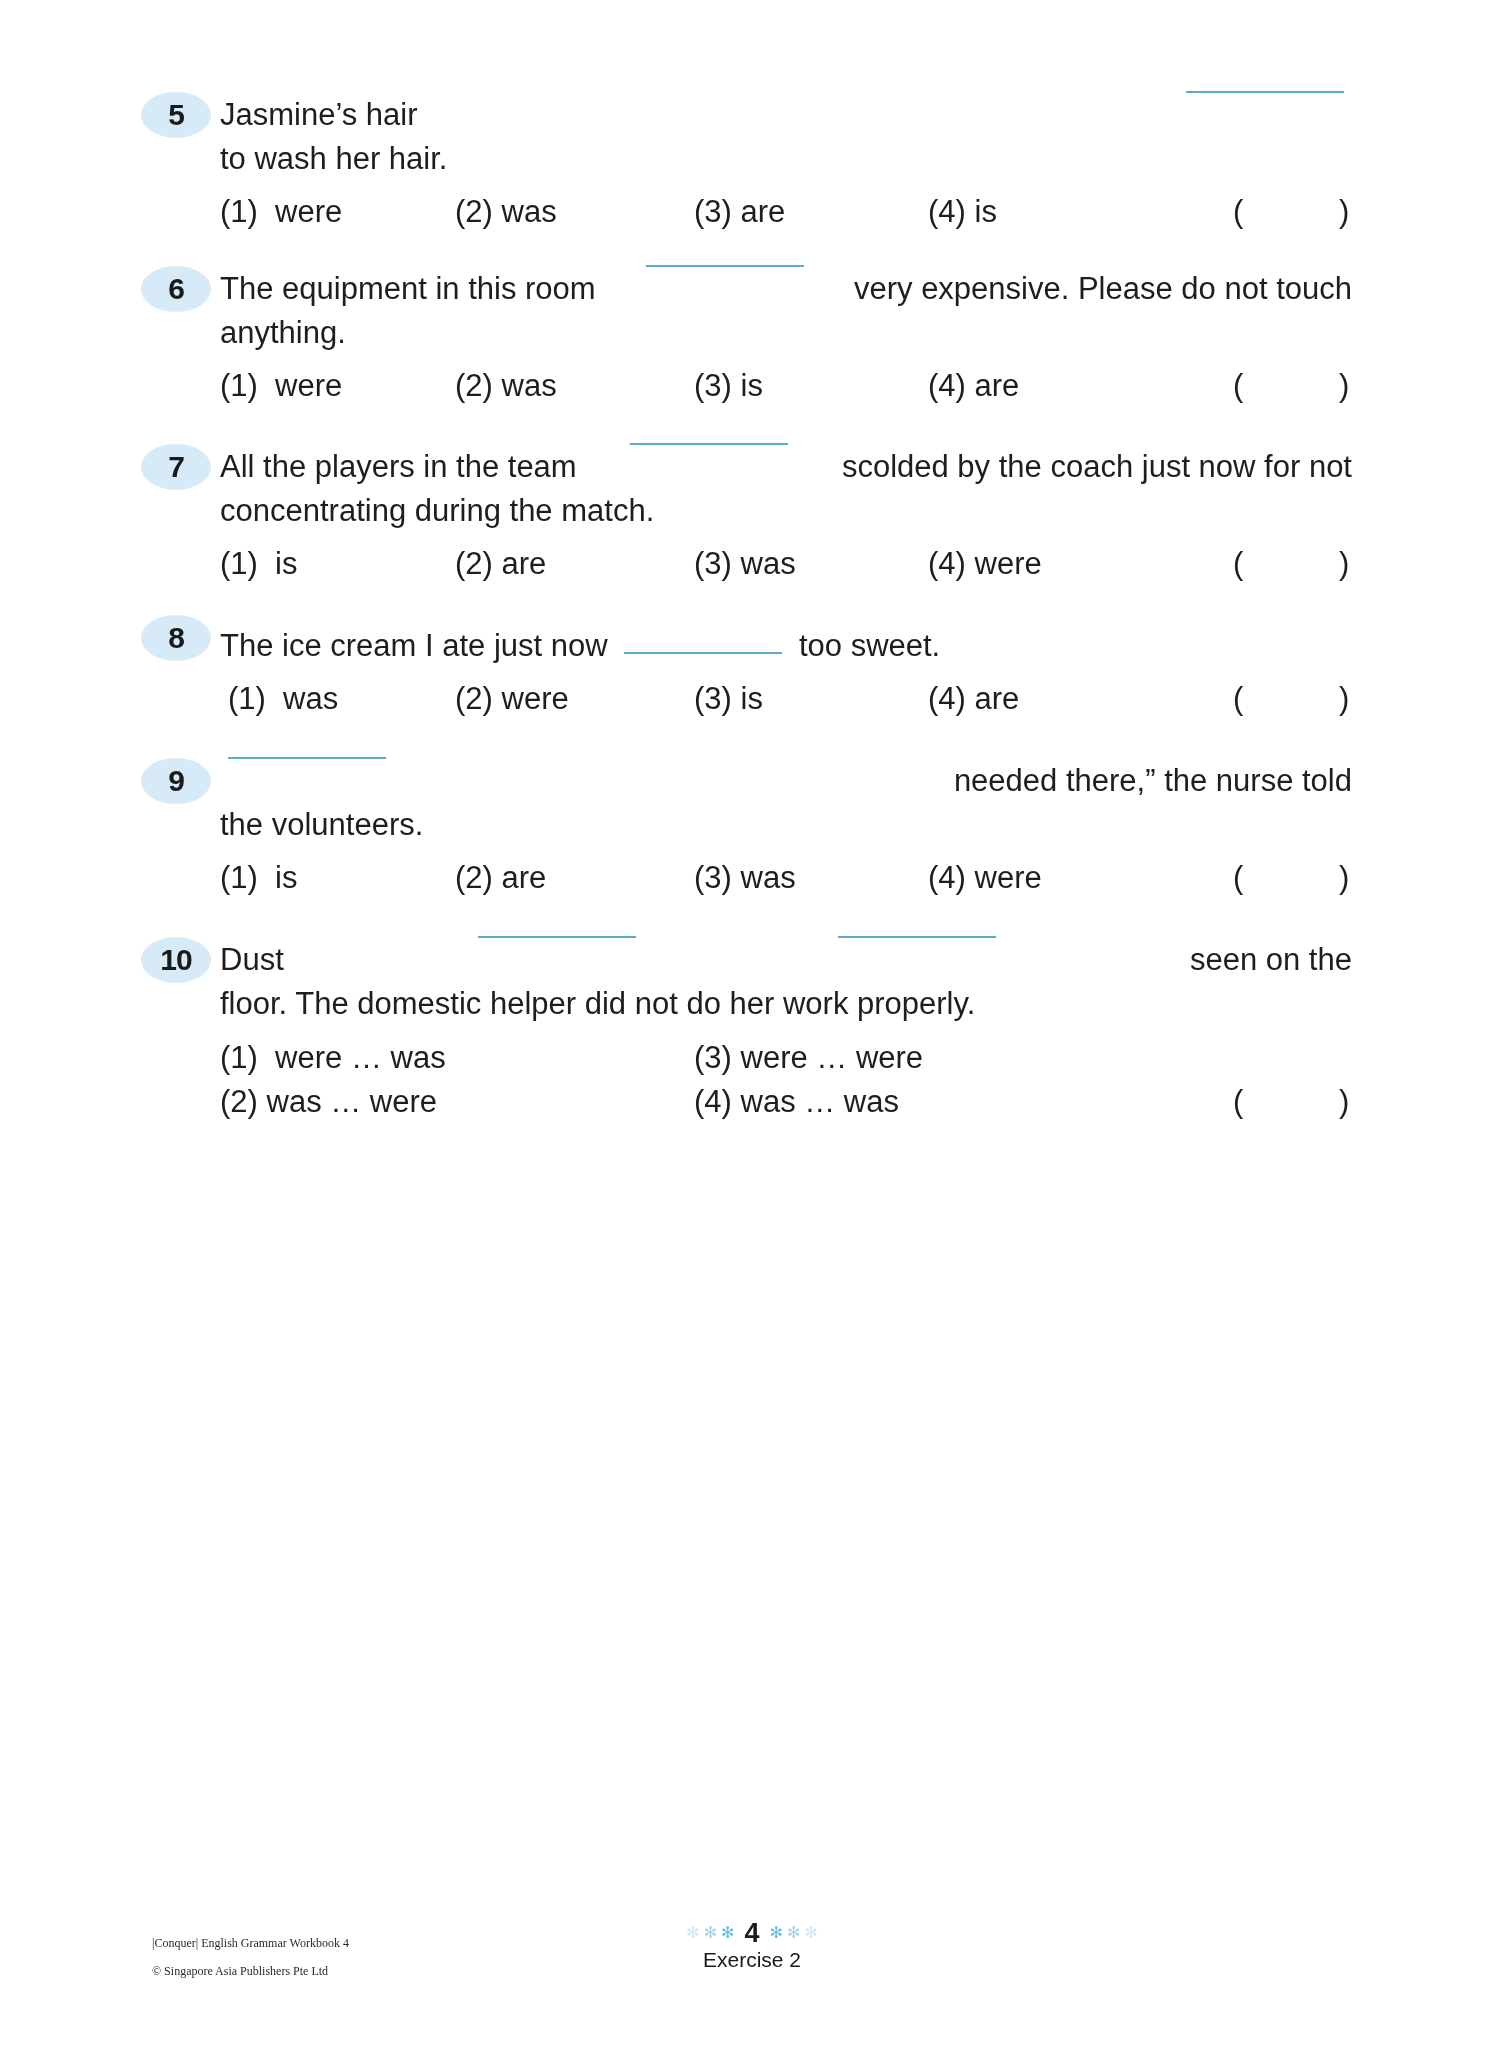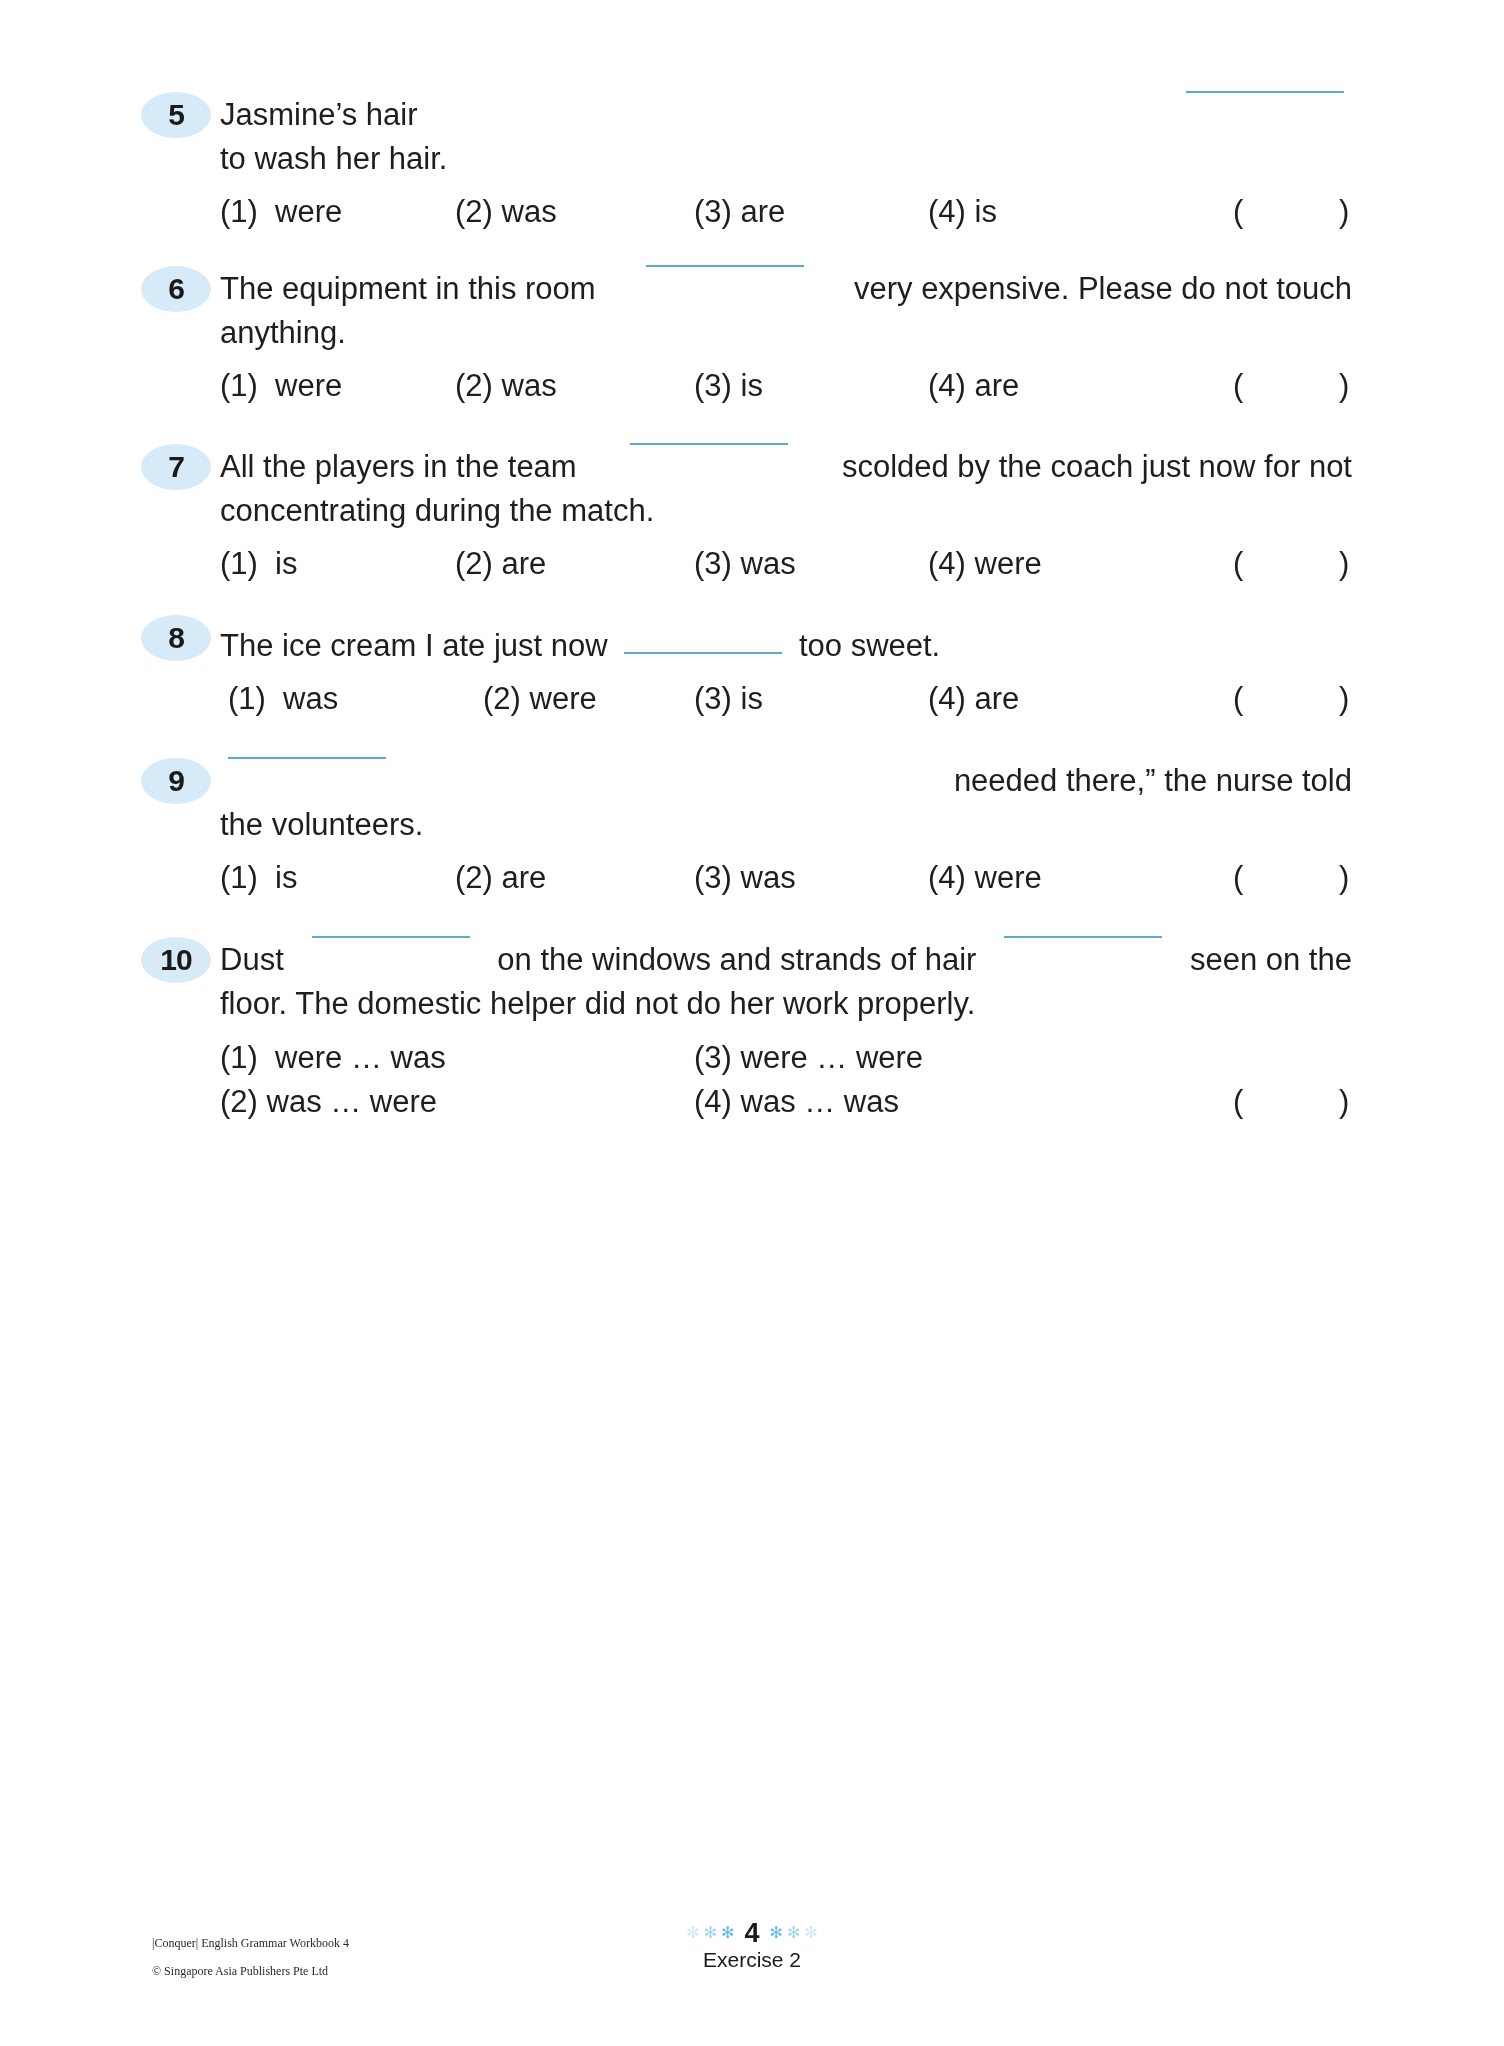--- a/index.html
+++ b/index.html
@@ -94,21 +94,21 @@
 <div class="q" style="top:615px;">
   <div class="badge" style="top:0px;">
       <span>8</span>
     </div>
   <div class="line" style="top:9px;">
     <span class="seg">The ice cream I ate just now</span>
     <span class="blank"></span>
     <span class="seg">too sweet.</span>
   </div>
   <div class="opt" style="left:228px; top:62px;">(1)  was</div>
-  <div class="opt" style="left:455px; top:62px;margin-left:28px;">(2) were</div>
+  <div class="opt" style="left:455px; top:62px;">(2) were</div>
   <div class="opt" style="left:694px; top:62px;">(3) is</div>
   <div class="opt" style="left:928px; top:62px;">(4) are</div>
   <div class="paren" style="left:1233px; top:62px;">(</div>
   <div class="paren" style="left:1339px; top:62px;">)</div>
 </div>
 
 <div class="q" style="top:758px;">
   <div class="badge" style="top:0px;">
       <span>9</span>
     </div>
@@ -125,21 +125,20 @@
   <div class="paren" style="left:1339px; top:98px;">)</div>
 </div>
 
 <div class="q" style="top:937px;">
   <div class="badge" style="top:0px;">
       <span>10</span>
     </div>
   <div class="line justify" style="top:1px;">
     <span class="seg">Dust</span>
     <span class="blank"></span>
-    <span class="seg">on the windows and strands of hair</span>
     <span class="blank"></span>
     <span class="seg">seen on the</span>
   </div>
   <div class="line" style="top:45px;">floor. The domestic helper did not do her work properly.</div>
   <div class="opt" style="left:220px; top:99px;">(1)  were … was</div>
   <div class="opt" style="left:220px; top:143px;">(2) was … were</div>
   <div class="opt" style="left:694px; top:99px;">(3) were … were</div>
   <div class="opt" style="left:694px; top:143px;">(4) was … was</div>
   <div class="paren" style="left:1233px; top:143px;">(</div>
   <div class="paren" style="left:1339px; top:143px;">)</div>

